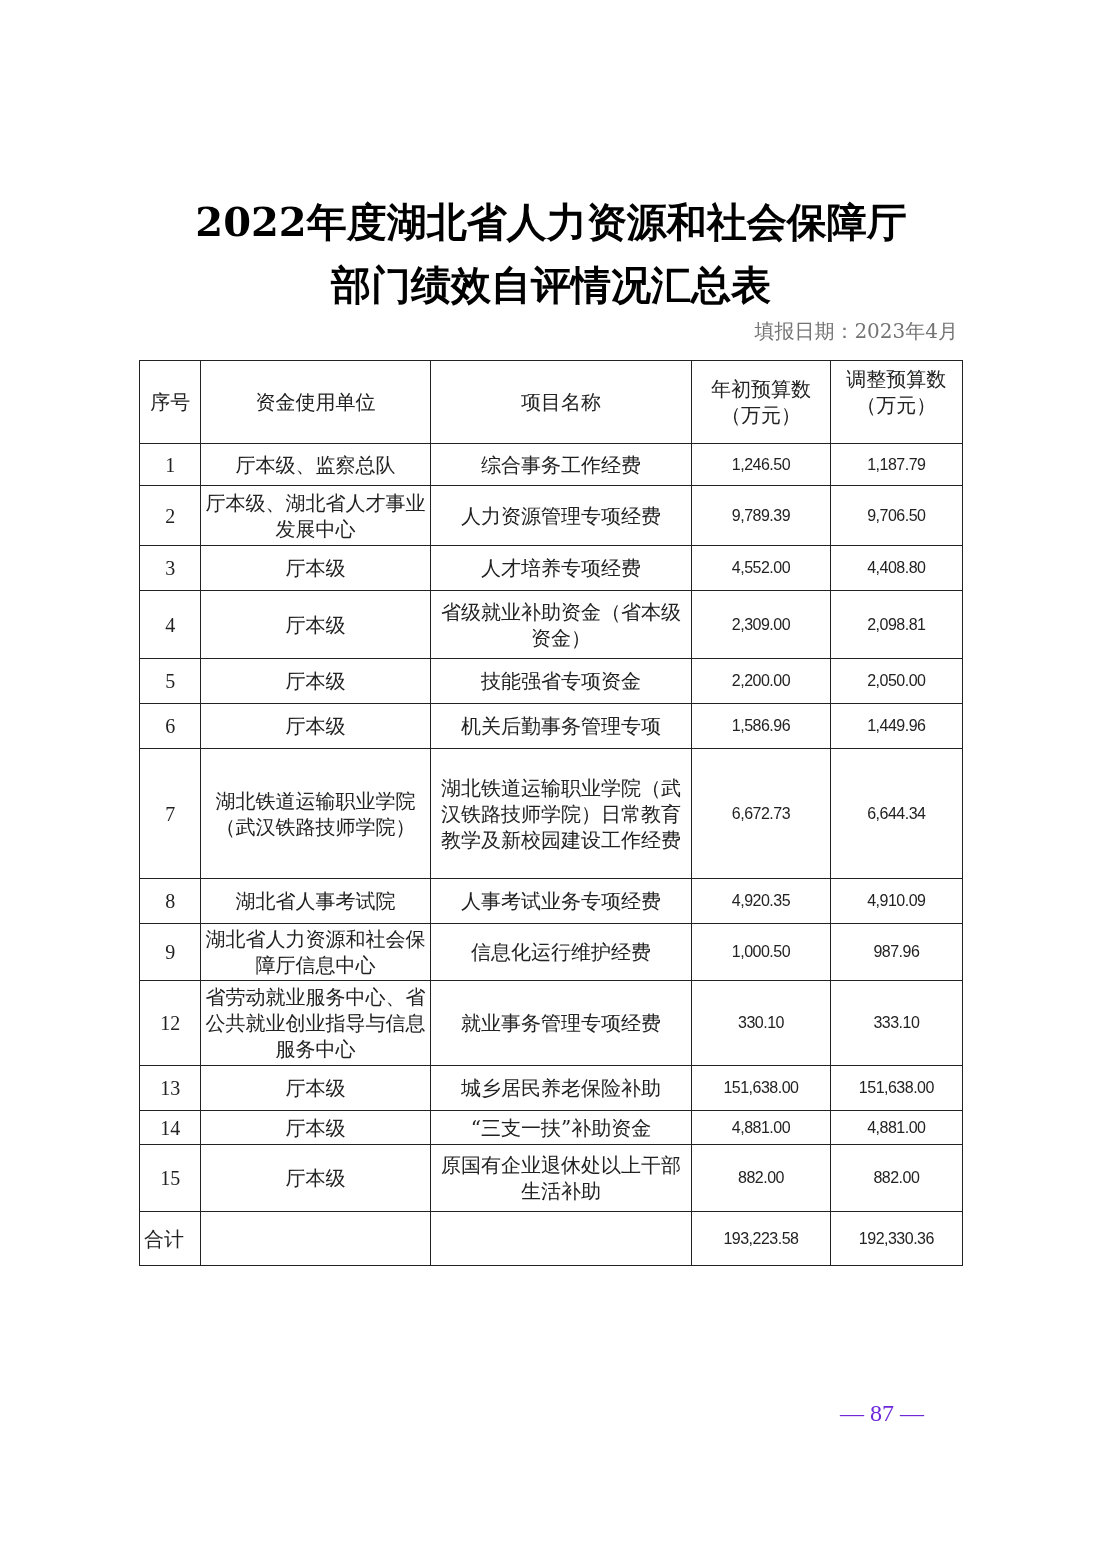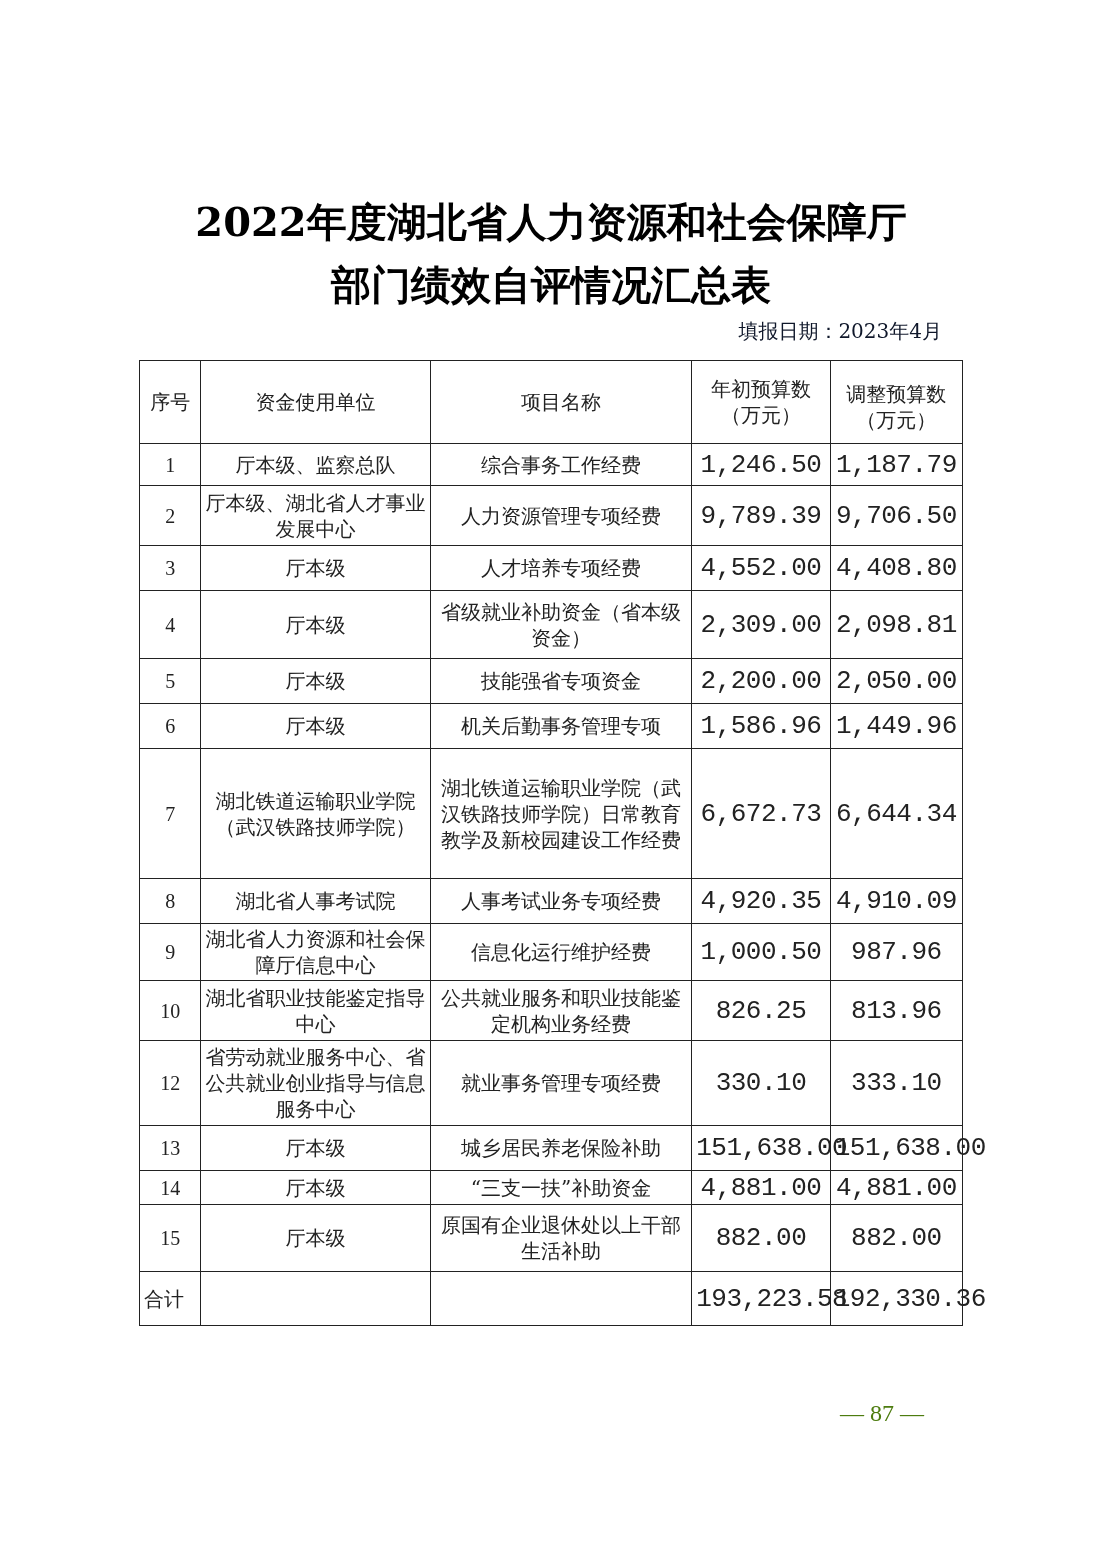--- a/index.html
+++ b/index.html
@@ -3,31 +3,31 @@
 <meta charset="utf-8">
 <style>
   html, body { margin: 0; padding: 0; background: #ffffff; }
   body { width: 1102px; height: 1559px; position: relative; overflow: hidden;
          font-family: "DejaVu Serif", "Liberation Serif", serif; color: #111; }
   .title { position: absolute; left: 0; width: 1102px; text-align: center;
            font-family: "DejaVu Serif", "Liberation Serif", serif; font-weight: bold;
            font-size: 40px; letter-spacing: 0px; color: #000; }
   .title.l1 { top: 195px; }
   .title.l2 { top: 258px; }
-  .date { position: absolute; top: 318px; right: 160px; font-size: 20px; color: #0f172a; }
+  .date { position: absolute; top: 318px; right: 144px; font-size: 20px; color: #737373; }
   table { position: absolute; left: 139px; top: 360px; border-collapse: collapse;
           table-layout: fixed; width: 824px; }
   td, th { border: 1.5px solid #222; text-align: center; vertical-align: middle;
            font-weight: normal; font-size: 20px; line-height: 26px; padding: 0 4px; color: #222; }
   .c0 { width: 58px; } .c1 { width: 217px; } .c2 { width: 247px; }
   .c3 { width: 131px; } .c4 { width: 125px; }
-  td.num { font-family: Liberation Mono, monospace; font-size: 26px; letter-spacing: -0.5px; }
+  td.num { font-family: Liberation Sans, sans-serif; font-size: 16px; letter-spacing: -0.5px; }
   td.seq { font-family: "Liberation Serif", serif; }
   td.total { text-align: left; }
-  .pageno { position: absolute; top: 1400px; left: 840px; font-size: 24px; color: #4d7c0f;
+  .pageno { position: absolute; top: 1400px; left: 840px; font-size: 24px; color: #6d28d9;
             font-family: "Liberation Serif", serif; }
   .hdr-multi { line-height: 26px; }
 </style>
 </head>
 <body>
 
 <div class="title l1">2022年度湖北省人力资源和社会保障厅</div>
 <div class="title l2">部门绩效自评情况汇总表</div>
 <div class="date">填报日期：2023年4月</div>
 
@@ -41,21 +41,21 @@
   </colgroup>
   <thead>
     <tr style="height:83px">
       <th>序号</th>
       <th>资金使用单位</th>
       <th>项目名称</th>
       <th class="hdr-multi">
         <div>年初预算数</div>
         <div>（万元）</div>
       </th>
-      <th class="hdr-multi" style="vertical-align:top;padding-top:20px">
+      <th class="hdr-multi" style="vertical-align:top;padding-top:5px">
         <div>调整预算数</div>
         <div>（万元）</div>
       </th>
     </tr>
   </thead>
   <tbody id="rows">
       <tr style="height: 42px;">
         <td class="seq">1</td>
         <td>厅本级、监察总队</td>
         <td>综合事务工作经费</td>
@@ -111,27 +111,20 @@
         <td class="num">4,920.35</td>
         <td class="num">4,910.09</td>
       </tr>
       <tr style="height: 57px;">
         <td class="seq">9</td>
         <td>湖北省人力资源和社会保障厅信息中心</td>
         <td>信息化运行维护经费</td>
         <td class="num">1,000.50</td>
         <td class="num">987.96</td>
       </tr>
-      <tr style="height: 60px;">
-        <td class="seq">10</td>
-        <td>湖北省职业技能鉴定指导中心</td>
-        <td>公共就业服务和职业技能鉴定机构业务经费</td>
-        <td class="num">826.25</td>
-        <td class="num">813.96</td>
-      </tr>
       <tr style="height: 85px;">
         <td class="seq">12</td>
         <td>省劳动就业服务中心、省公共就业创业指导与信息服务中心</td>
         <td>就业事务管理专项经费</td>
         <td class="num">330.10</td>
         <td class="num">333.10</td>
       </tr>
       <tr style="height: 45px;">
         <td class="seq">13</td>
         <td>厅本级</td>

